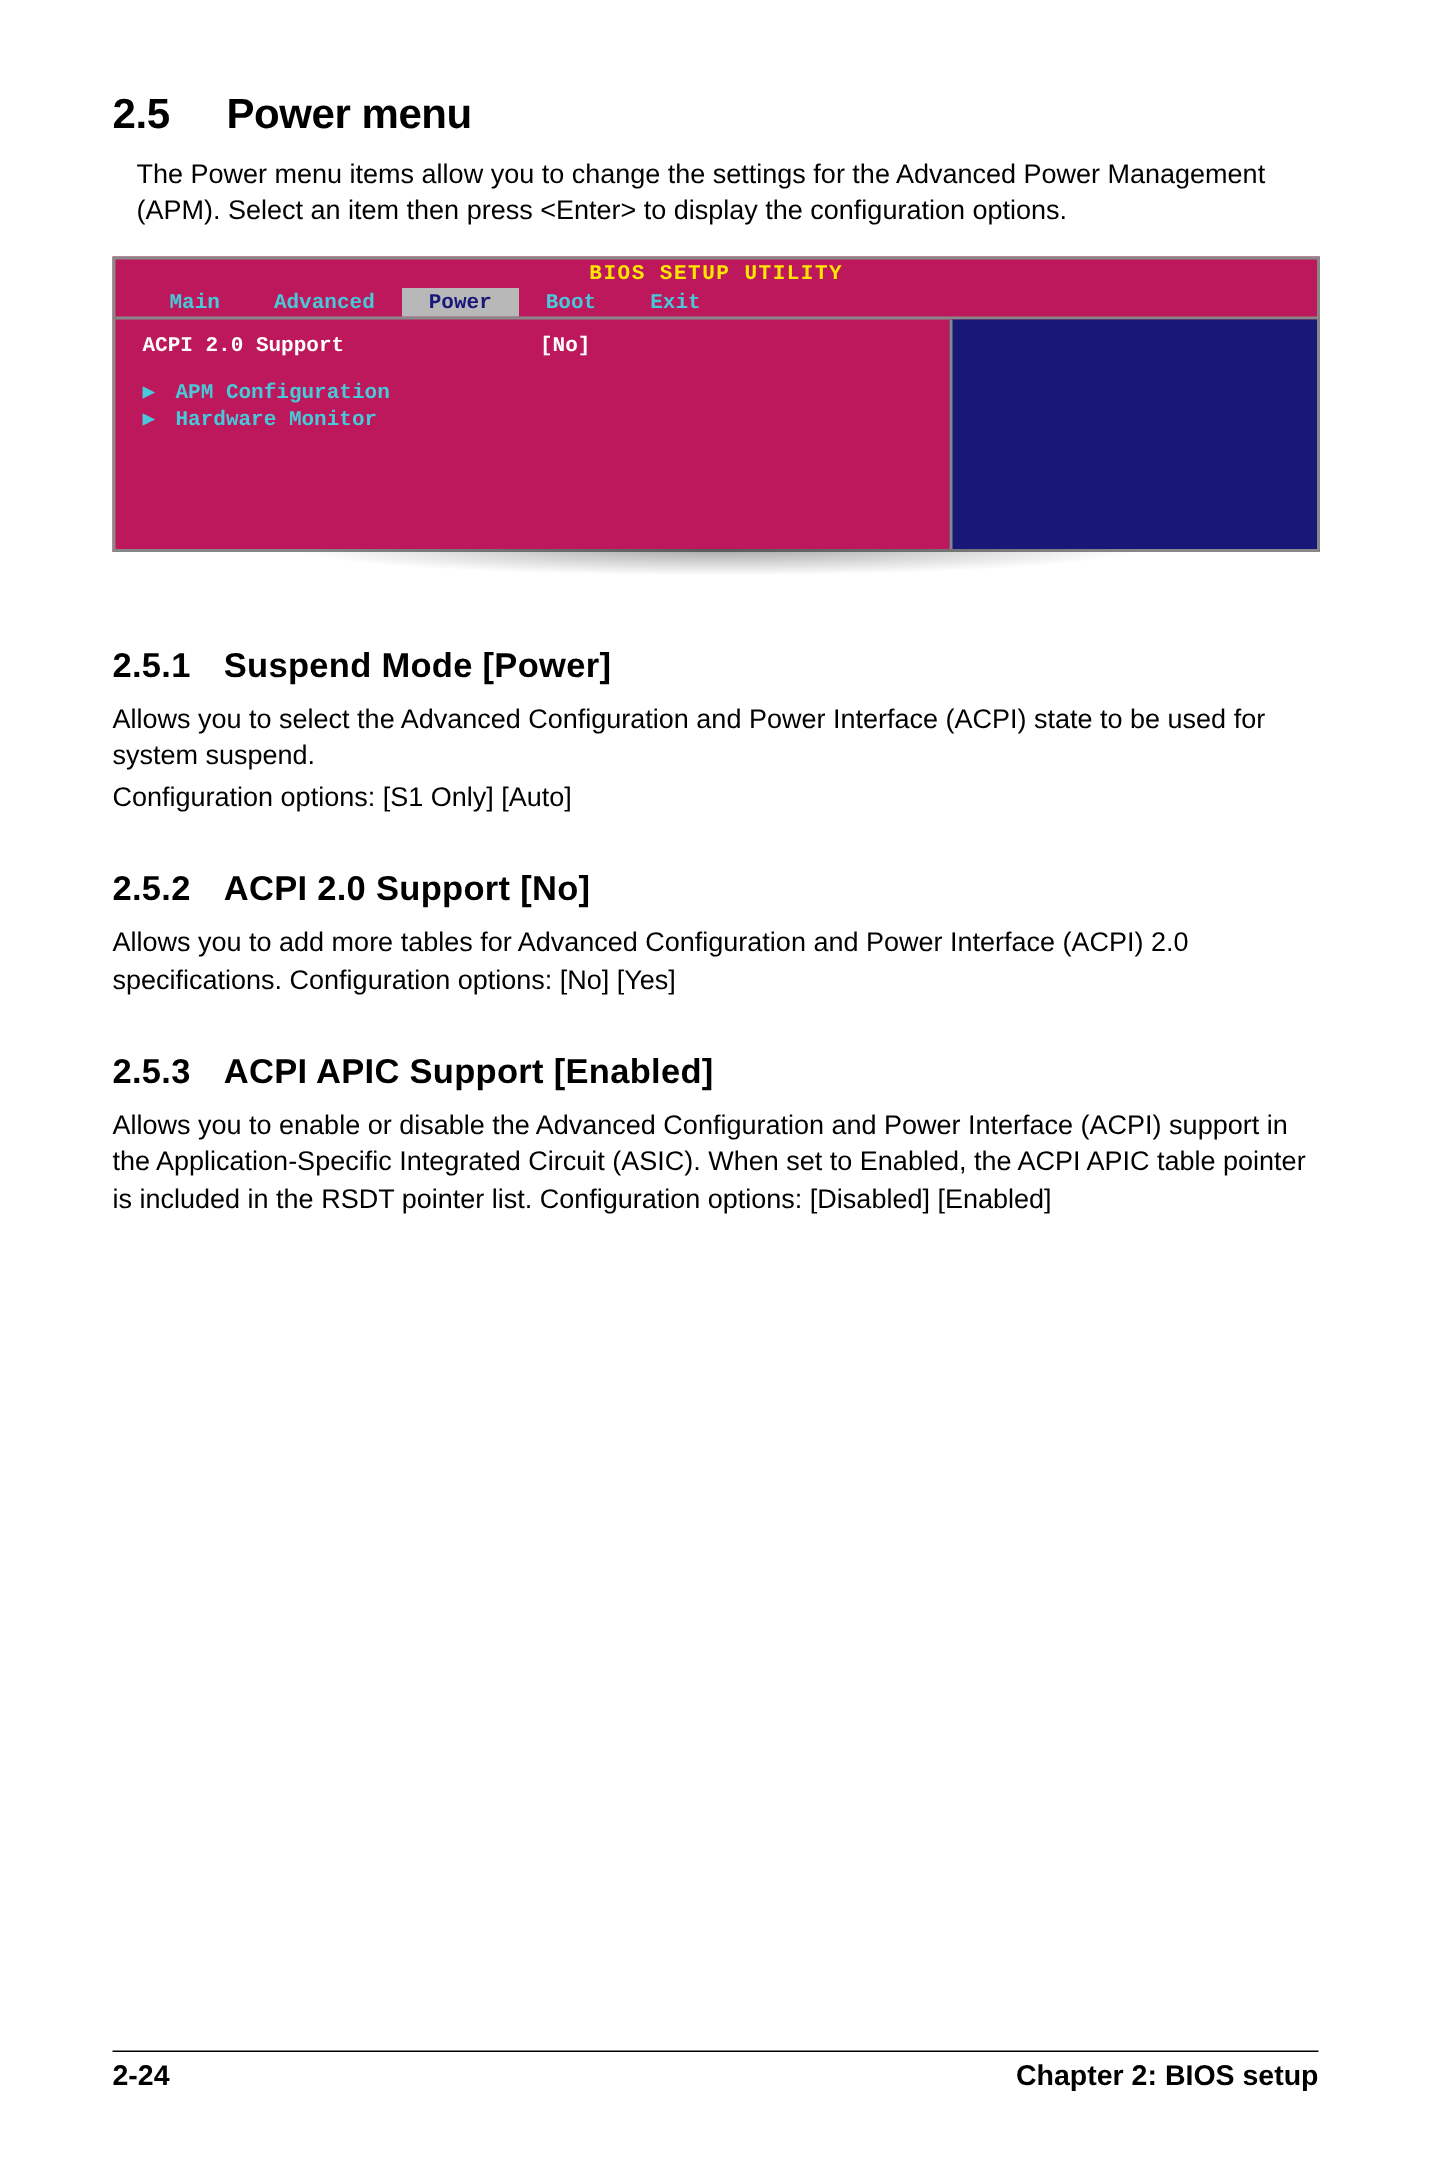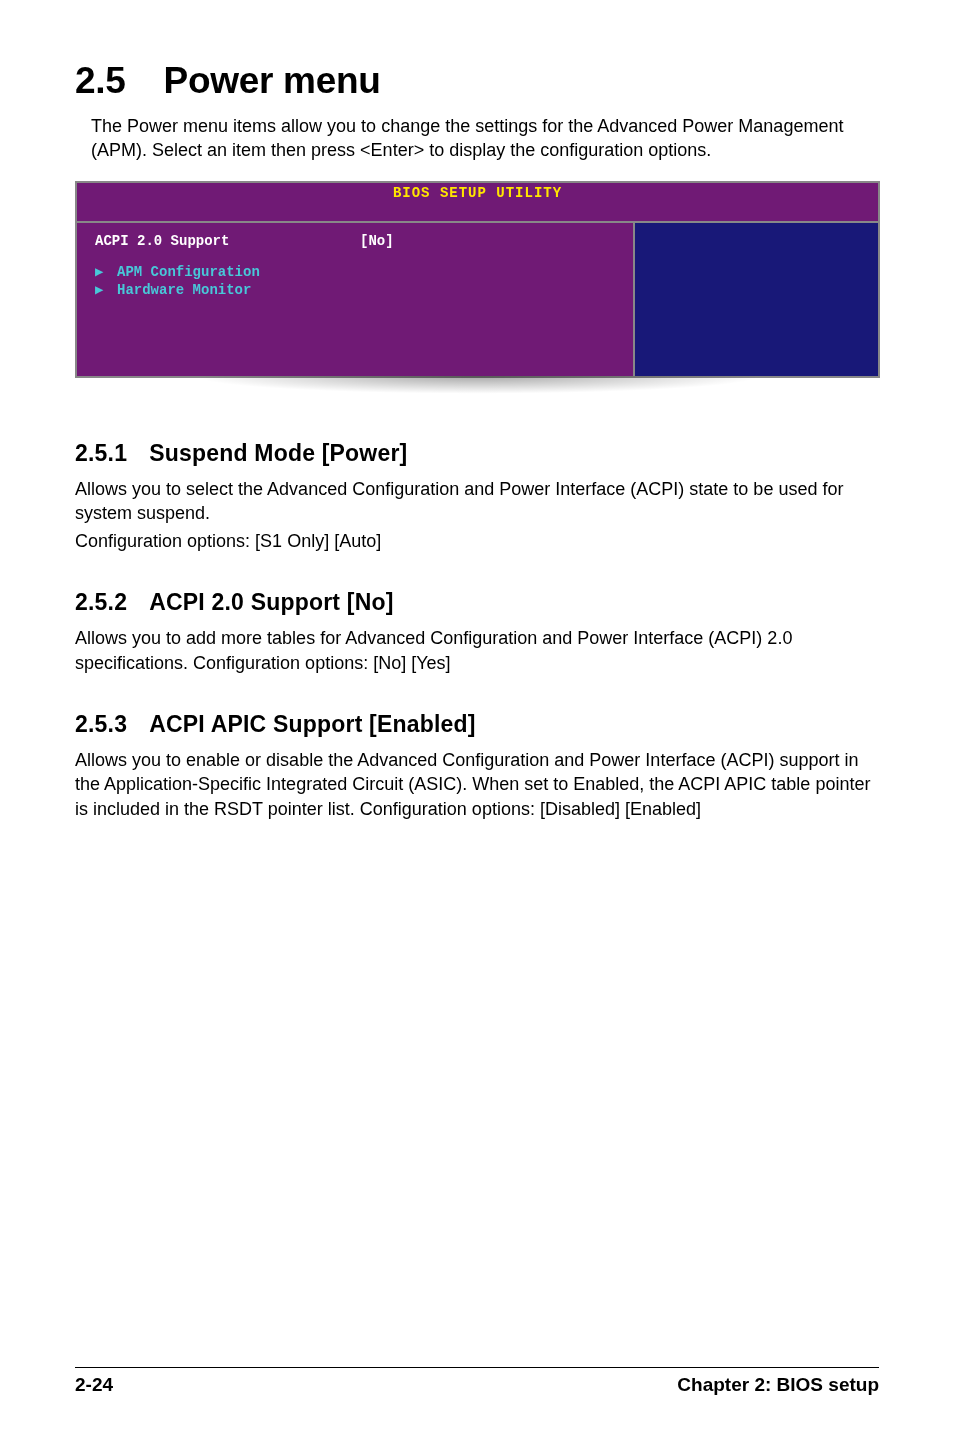--- a/index.html
+++ b/index.html
@@ -10,21 +10,21 @@
     body {
       font-family: Verdana, Geneva, sans-serif;
       background: #fff;
       width: 954px;
       min-height: 1438px;
       position: relative;
       padding: 60px 75px 0 75px;
       color: #000;
     }
     .main-heading {
-      font-size: 37px;
+      font-size: 28px;
       font-weight: bold;
       margin-bottom: 12px;
       letter-spacing: -0.3px;
     }
     .main-heading .num {
       display: inline-block;
       margin-right: 38px;
     }
     .intro-text {
       font-size: 18px;
@@ -32,21 +32,21 @@
       margin-bottom: 18px;
       margin-left: 16px;
     }
     
     .bios-wrapper {
       position: relative;
       width: 805px;
       margin-bottom: 10px;
     }
     .bios-box {
-      background: #701a75;
+      background: #be185d;
       border: 2px solid #888;
       font-family: "Courier New", monospace;
       font-weight: bold;
       font-size: 14px;
       color: #fff;
     }
     .bios-header {
       display: flex;
       align-items: flex-end;
       height: 38px;
@@ -163,20 +163,27 @@
 <h1 class="main-heading">
   <span class="num">2.5</span><span>Power menu</span>
 </h1>
 
 <p class="intro-text">The Power menu items allow you to change the settings for the Advanced Power Management (APM). Select an item then press &lt;Enter&gt; to display the configuration options.</p>
 
 <div class="bios-wrapper">
   <div class="bios-box">
     <div class="bios-header">
       <div class="bios-title">BIOS SETUP UTILITY</div>
+      <div class="bios-tabs">
+        <span class="bios-tab">Main</span>
+        <span class="bios-tab">Advanced</span>
+        <span class="bios-tab active">Power</span>
+        <span class="bios-tab">Boot</span>
+        <span class="bios-tab">Exit</span>
+      </div>
     </div>
     <div class="bios-body">
       <div class="bios-left">
         <div class="bios-row">
           <span class="bios-label">ACPI 2.0 Support</span>
           <span class="bios-value">[No]</span>
         </div>
         <div class="bios-submenu">
           <div class="bios-row">
             <span class="bios-arrow">▶</span>

